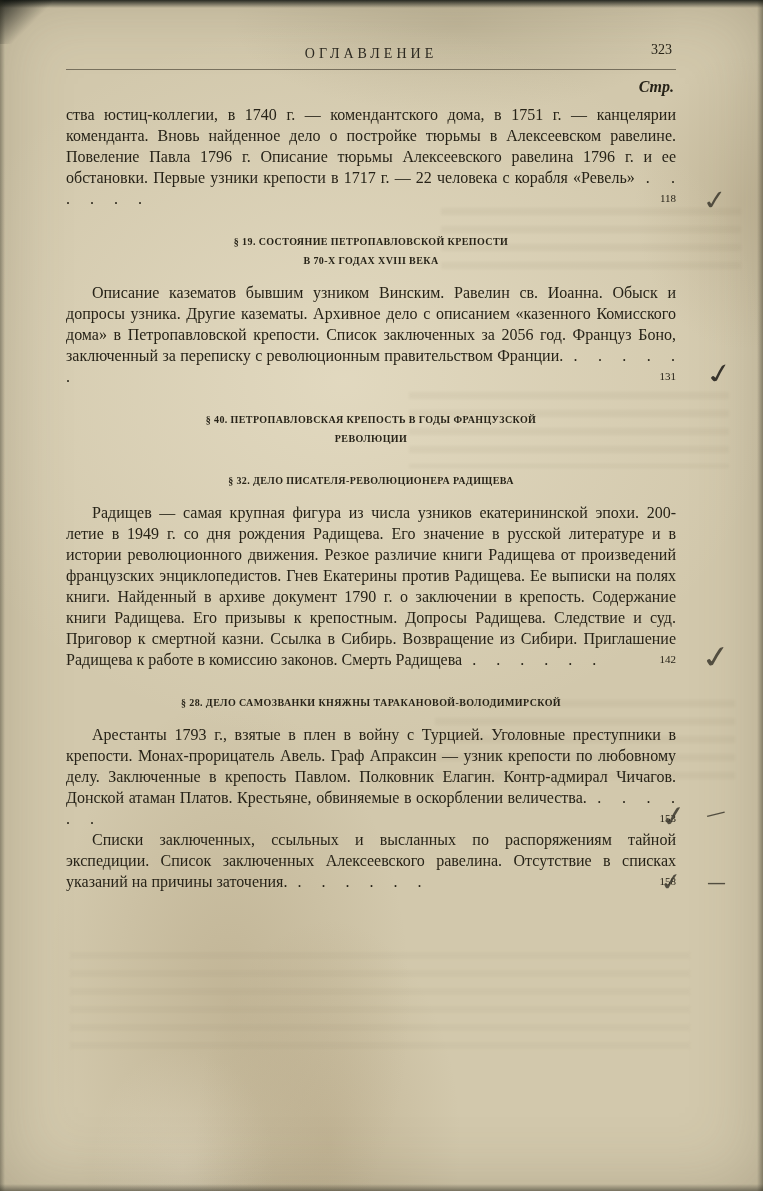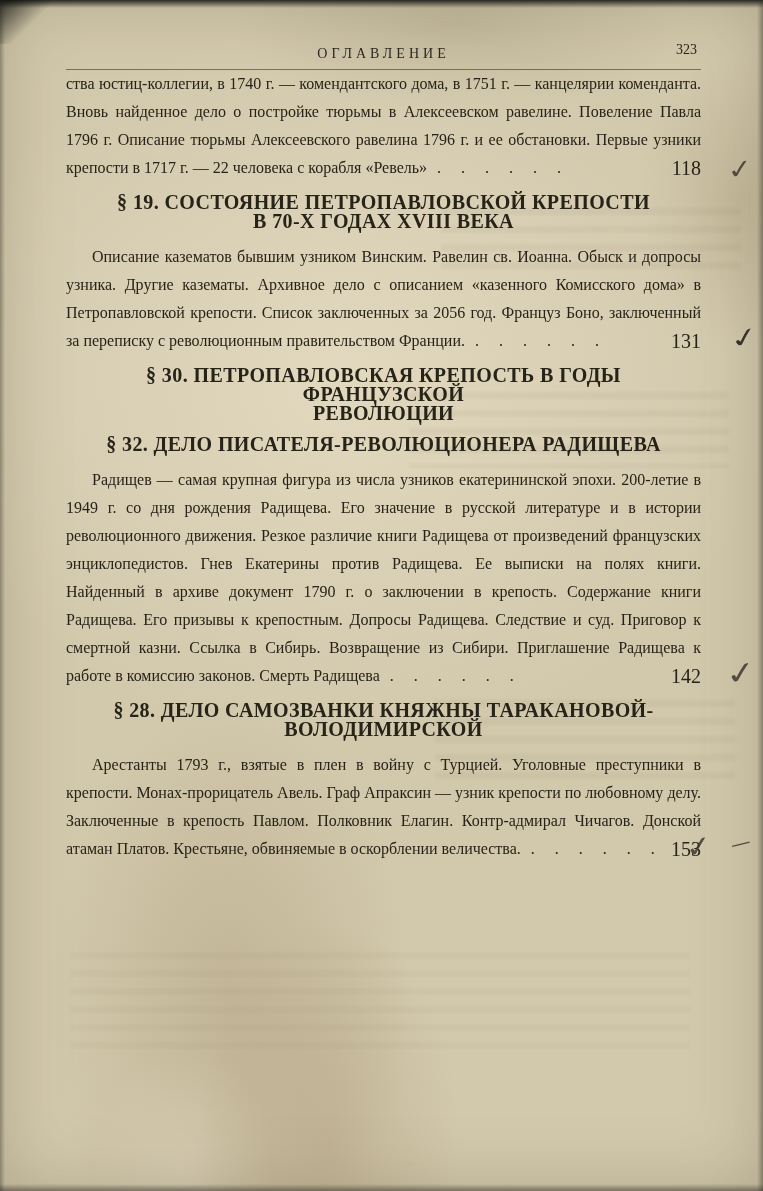--- a/index.html
+++ b/index.html
@@ -32,37 +32,37 @@
   .edge-left{position:absolute;top:0;left:0;bottom:0;width:5px;
     background:linear-gradient(to right, rgba(40,40,28,0.35), rgba(40,40,28,0));}
 
   .bleed{position:absolute;pointer-events:none;opacity:.45;filter:blur(1.6px);
     background:repeating-linear-gradient(180deg, rgba(122,110,82,0.17) 0 7px, transparent 7px 18px);}
   .b1{top:208px;right:22px;width:300px;height:66px;}
   .b2{top:392px;right:34px;width:320px;height:76px;}
   .b3{top:700px;right:28px;width:300px;height:86px;}
   .b4{top:952px;left:70px;width:620px;height:100px;opacity:.3;}
 
-  .content{position:relative;padding:42px 62px 0 66px;color:#272318;}
+  .content{position:relative;padding:42px 87px 0 66px;color:#272318;}
 
   .header-row{position:relative;height:24px;}
   .running-head{position:absolute;left:50%;transform:translateX(-50%);top:4px;
     font-size:14px;letter-spacing:4px;color:#2b2820;}
   .folio{position:absolute;right:4px;top:0;font-size:14px;}
   .header-rule{margin-top:3px;border-top:1.2px solid rgba(45,40,30,0.55);height:0;}
   .col-label{text-align:right;font-style:italic;font-weight:bold;font-size:16px;margin:8px 2px 8px 0;}
 
-  .entry{position:relative;margin:0;font-size:16px;line-height:28px;
+  .entry{position:relative;margin:0;font-size:16px;line-height:21px;
     text-align:justify;text-indent:26px;hyphens:auto;}
   .noindent{text-indent:0;}
   .dots{word-spacing:14px;letter-spacing:1px;padding-left:6px;}
-  .pagenum{position:absolute;right:0;bottom:0;font-size:20px;}
+  .pagenum{position:absolute;right:0;bottom:0;font-size:11px;}
 
-  .sec-heading{font-size:20px;font-weight:bold;text-align:center;
-    white-space:pre-line;margin:11px auto 12px;letter-spacing:0.4px;line-height:19px;}
+  .sec-heading{font-size:10px;font-weight:bold;text-align:center;
+    white-space:pre-line;margin:23px auto 12px;letter-spacing:0.4px;line-height:19px;}
 
   .mark{position:absolute;right:-50px;bottom:-5px;color:rgba(60,56,46,0.85);
     font-family:"DejaVu Sans",sans-serif;pointer-events:none;white-space:nowrap;}
   .mark::before{display:inline-block;}
   .mark-check::before{content:"\2713";font-size:26px;transform:rotate(-8deg) scaleX(1.15);}
   .mark-check-bold::before{content:"\2713";font-size:25px;font-weight:bold;
     transform:rotate(-16deg) scaleX(1.35);color:#36332c;}
   .mark-check-large::before{content:"\2713";font-size:30px;transform:rotate(-10deg) scaleX(1.2);}
   .mark-check-small::before{content:"\2713";font-size:20px;transform:rotate(-6deg);color:rgba(70,66,54,0.7);}
   .mark-check-tail::before{content:"\2713";font-size:27px;font-weight:bold;transform:rotate(-12deg) scaleX(1.2);}
@@ -82,20 +82,21 @@
   <div class="bleed b4"></div>
 
   <div class="content">
 
     <header>
       <div class="header-row">
         <span class="running-head">ОГЛАВЛЕНИЕ</span>
         <span class="folio">323</span>
       </div>
       <div class="header-rule"></div>
+      <div class="col-label">Стр.</div>
     </header>
 
     <section class="toc-section">
       <p class="entry noindent">
         <span>ства юстиц-коллегии, в 1740 г. — комендантского дома, в 1751 г. — канцелярии коменданта. Вновь найденное дело о постройке тюрьмы в Алексеевском равелине. Повеление Павла 1796 г. Описание тюрьмы Алексеевского равелина 1796 г. и ее обстановки. Первые узники крепости в 1717 г. — 22 человека с корабля «Ревель»</span>
         <span class="dots">. . . . . .</span>
         <span class="pagenum">118</span>
         <span class="mark mark-check"></span>
       </p>
     </section>
@@ -105,21 +106,21 @@
 В 70-Х ГОДАХ XVIII ВЕКА</h2>
       <p class="entry">
         <span>Описание казематов бывшим узником Винским. Равелин св. Иоанна. Обыск и допросы узника. Другие казематы. Архивное дело с описанием «казенного Комисского дома» в Петропавловской крепости. Список заключенных за 2056 год. Француз Боно, заключенный за переписку с революционным правительством Франции.</span>
         <span class="dots">. . . . . .</span>
         <span class="pagenum">131</span>
         <span class="mark mark-check-bold"></span>
       </p>
     </section>
 
     <section class="toc-section">
-      <h2 class="sec-heading">§ 30. ПЕТРОПАВЛОВСКАЯ КРЕПОСТЬ В ГОДЫ ФРАНЦУЗСКОЙ
+      <h2 class="sec-heading">§ 40. ПЕТРОПАВЛОВСКАЯ КРЕПОСТЬ В ГОДЫ ФРАНЦУЗСКОЙ
 РЕВОЛЮЦИИ</h2>
     </section>
 
     <section class="toc-section">
       <h2 class="sec-heading">§ 32. ДЕЛО ПИСАТЕЛЯ-РЕВОЛЮЦИОНЕРА РАДИЩЕВА</h2>
       <p class="entry">
         <span>Радищев — самая крупная фигура из числа узников екатерининской эпохи. 200-летие в 1949 г. со дня рождения Радищева. Его значение в русской литературе и в истории революционного движения. Резкое различие книги Радищева от произведений французских энциклопедистов. Гнев Екатерины против Радищева. Ее выписки на полях книги. Найденный в архиве документ 1790 г. о заключении в крепость. Содержание книги Радищева. Его призывы к крепостным. Допросы Радищева. Следствие и суд. Приговор к смертной казни. Ссылка в Сибирь. Возвращение из Сибири. Приглашение Радищева к работе в комиссию законов. Смерть Радищева</span>
         <span class="dots">. . . . . .</span>
         <span class="pagenum">142</span>
         <span class="mark mark-check-large"></span>
@@ -133,20 +134,26 @@
     <section class="toc-section">
       <p class="entry">
         <span>Арестанты 1793 г., взятые в плен в войну с Турцией. Уголовные преступники в крепости. Монах-прорицатель Авель. Граф Апраксин — узник крепости по любовному делу. Заключенные в крепость Павлом. Полковник Елагин. Контр-адмирал Чичагов. Донской атаман Платов. Крестьяне, обвиняемые в оскорблении величества.</span>
         <span class="dots">. . . . . .</span>
         <span class="pagenum">153</span>
         <span class="mark mark-check-tail"></span>
       </p>
     </section>
 
     <section class="toc-section">
+      <p class="entry">
+        <span>Списки заключенных, ссыльных и высланных по распоряжениям тайной экспедиции. Список заключенных Алексеевского равелина. Отсутствие в списках указаний на причины заточения.</span>
+        <span class="dots">. . . . . .</span>
+        <span class="pagenum">158</span>
+        <span class="mark mark-check-dash"></span>
+      </p>
     </section>
 
   </div>
 
   <div class="edge-top"></div>
   <div class="corner-tl"></div>
   <div class="edge-right"></div>
   <div class="edge-bottom"></div>
   <div class="edge-left"></div>
 </div>

